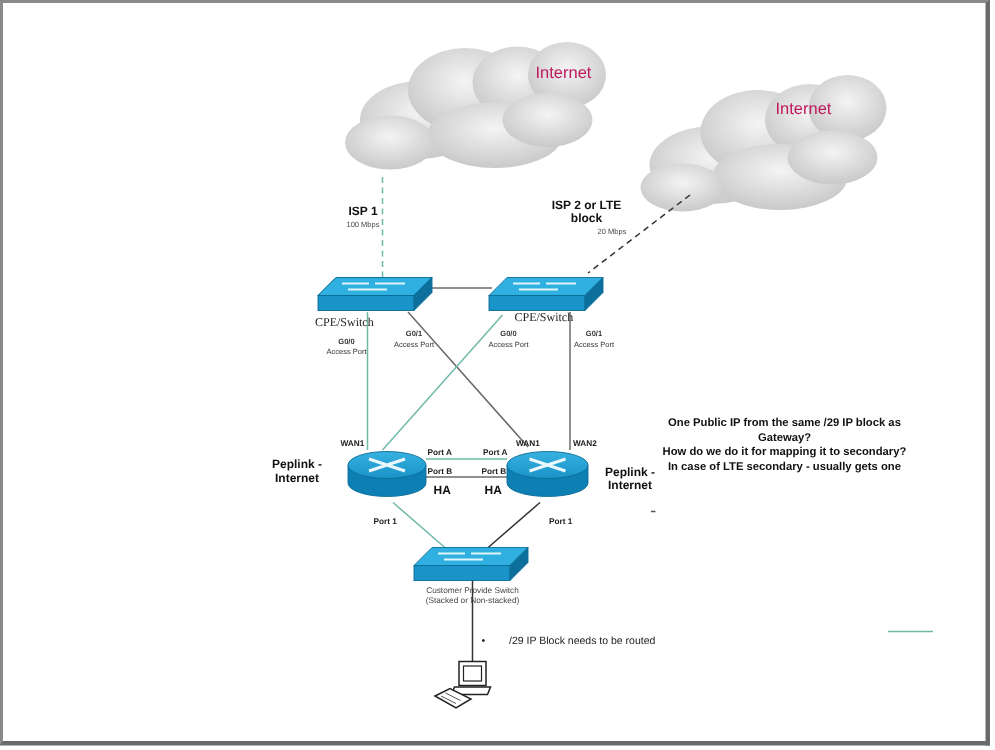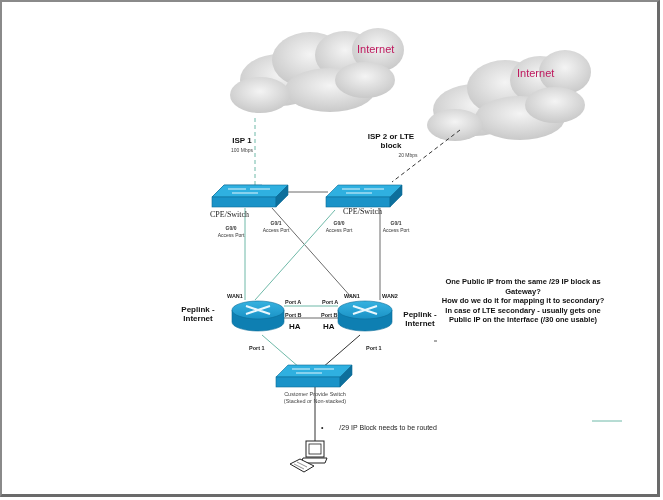--- a/index.html
+++ b/index.html
@@ -175,21 +175,20 @@
 </div>
 
 <div class="t small" style="left:249px;top:345px;">Port 1</div>
 <div class="t small" style="left:366px;top:345px;">Port 1</div>
 
 <div class="t note" style="left:418px;top:245px;width:210px;">
   <div>One Public IP from the same /29 IP block as</div>
   <div>Gateway?</div>
   <div>How do we do it for mapping it to secondary?</div>
   <div>In case of LTE secondary - usually gets one</div>
-  <div>Public IP on the Interface (/30 one usable)</div>
 </div>
 
 <div class="t cust" style="left:270px;top:391px;width:90px;">
   <div>Customer Provide Switch</div>
   <div>(Stacked or Non-stacked)</div>
 </div>
 
 <div class="t bullet" style="left:321px;top:424px;">
   <span>•</span>
   <span style="display:inline-block;width:12px"></span>

